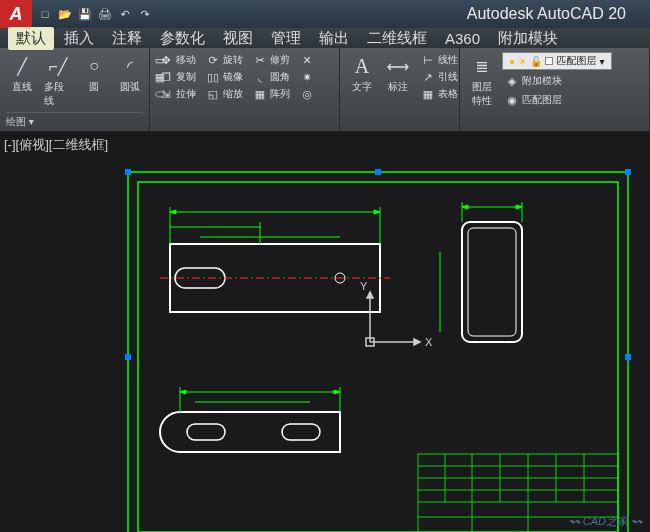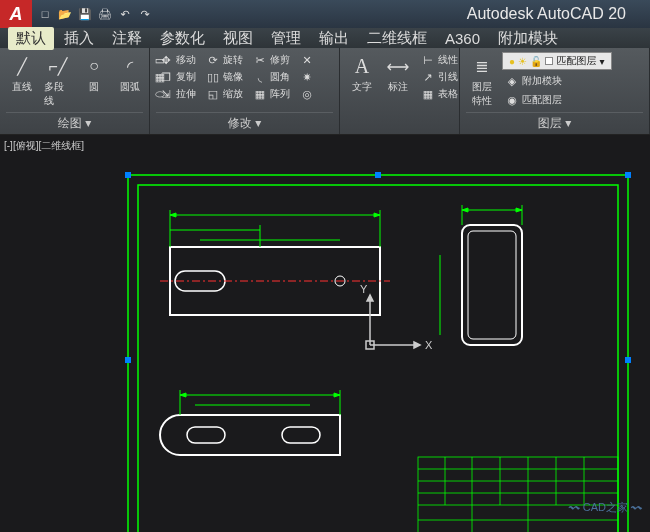--- a/index.html
+++ b/index.html
@@ -8,32 +8,32 @@
 .app-logo{width:32px;height:28px;background:#c62828;display:flex;align-items:center;justify-content:center;color:#fff;font-size:18px;font-weight:bold;font-style:italic}
 .qat{display:flex;gap:2px;padding:0 4px}
 .qat-btn{width:18px;height:18px;display:flex;align-items:center;justify-content:center;color:#ddd;font-size:11px;cursor:pointer}
 .title-text{margin-left:auto;padding-right:24px;color:#e8e8e8;font-size:16px}
 .menubar{height:20px;background:linear-gradient(#3a4248,#2e3438);display:flex;align-items:center;padding:0 8px;gap:2px}
 .menu-item{color:#ddd;font-size:15px;padding:2px 8px;cursor:pointer}
 .menu-item.active{background:#e8ebc9;color:#333;border-radius:2px}
 .ribbon{background:linear-gradient(#555a5e,#3e4246);border-bottom:1px solid #222;display:flex}
 .ribbon-panel{border-right:1px solid #2a2d30;padding:4px 6px 2px;display:flex;flex-direction:column}
 .panel-content{display:flex;gap:4px;flex:1}
-.panel-title{text-align:center;color:#ccc;font-size:12px;padding-top:2px;border-top:1px solid #5a5e62;margin-top:2px}
+.panel-title{text-align:left;color:#ccc;font-size:10px;padding-top:2px;border-top:1px solid #5a5e62;margin-top:2px}
 .big-btn{display:flex;flex-direction:column;align-items:center;gap:2px;color:#ddd;font-size:10px;padding:2px;cursor:pointer;min-width:32px}
 .big-btn .icn{width:24px;height:24px;display:flex;align-items:center;justify-content:center;font-size:16px;color:#ddd}
 .small-btn{display:flex;align-items:center;gap:3px;color:#ddd;font-size:10px;padding:1px 3px;cursor:pointer;white-space:nowrap}
 .small-btn .si{width:14px;height:14px;display:flex;align-items:center;justify-content:center;font-size:11px}
 .col{display:flex;flex-direction:column;gap:1px}
 .canvas-area{position:relative;flex:1;background:#1a1a1c;height:418px}
-.view-label{position:absolute;top:4px;left:4px;color:#ccc;font-size:10px}
+.view-label{position:absolute;top:4px;left:4px;color:#ccc;font-size:13px}
 .drawing{position:absolute;inset:0}
 .drawing svg{position:absolute;inset:0}
 .watermark{position:absolute;bottom:4px;right:8px;color:#5a7fa8;font-size:13px;font-style:italic;font-weight:bold}
-.watermark2{position:absolute;bottom:38px;right:8px;color:#4a6f98;font-size:11px;}
+.watermark2{position:absolute;bottom:21px;right:8px;color:#4a6f98;font-size:11px;font-style:italic}
 .layer-dd{background:#e8e8e8;color:#222;font-size:10px;padding:1px 6px;border:1px solid #888;cursor:pointer;display:flex;align-items:center;gap:3px}
 </style>
 </head>
 <body>
 
 <div class="titlebar">
   <div class="app-logo">A</div>
   <div class="qat">
     <div class="qat-btn">□</div>
     <div class="qat-btn">📂</div>
@@ -142,21 +142,20 @@
             <span class="si">✕</span>
           </div>
         <div class="small-btn">
             <span class="si">✷</span>
           </div>
         <div class="small-btn">
             <span class="si">◎</span>
           </div>
       </div>
     </div>
-    <div class="panel-title">修改 ▾</div>
   </div>
 
   <div class="ribbon-panel" style="width:120px">
     <div class="panel-content">
       <div class="big-btn">
           <span class="icn" style="font-family:serif;font-size:20px">A</span>
           <span>文字</span>
         </div>
       <div class="big-btn">
           <span class="icn">⟷</span>
@@ -202,21 +201,20 @@
             </div>
         </div>
         <div style="display:flex;gap:3px">
           <div class="small-btn">
               <span class="si">◉</span>
               <span>匹配图层</span>
             </div>
         </div>
       </div>
     </div>
-    <div class="panel-title">图层 ▾</div>
   </div>
 </div>
 
 <div class="canvas-area">
   <div class="view-label">[-][俯视][二维线框]</div>
   <div class="drawing">
     <svg width="650" height="418" viewBox="0 0 650 418">
 
       <rect x="128" y="40" width="500" height="370" fill="none" stroke="#00ff00" stroke-width="1.5"></rect>
       <rect x="138" y="50" width="480" height="350" fill="none" stroke="#00ff00" stroke-width="1.5"></rect>

